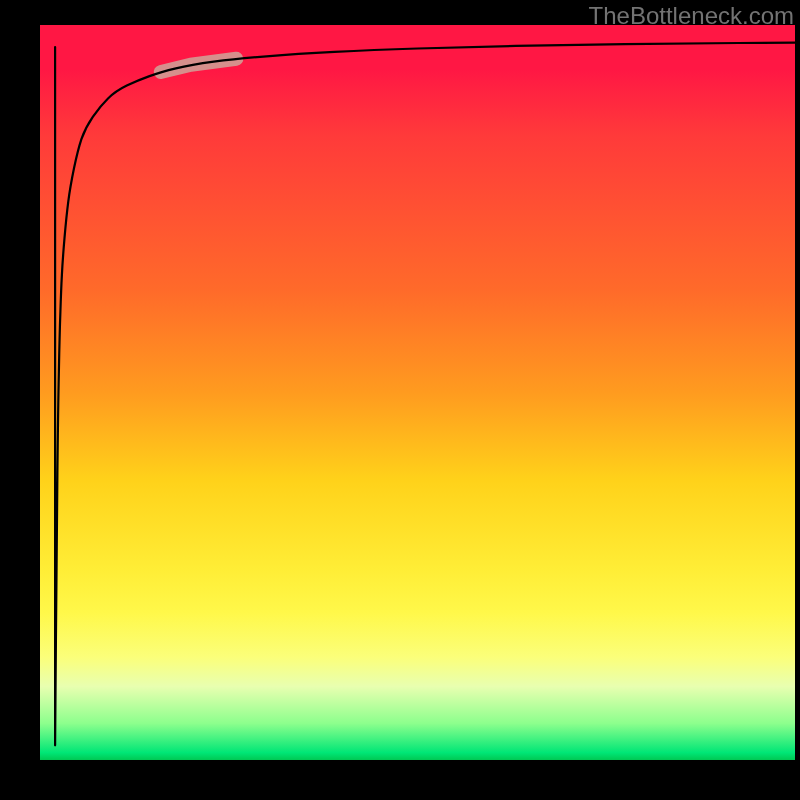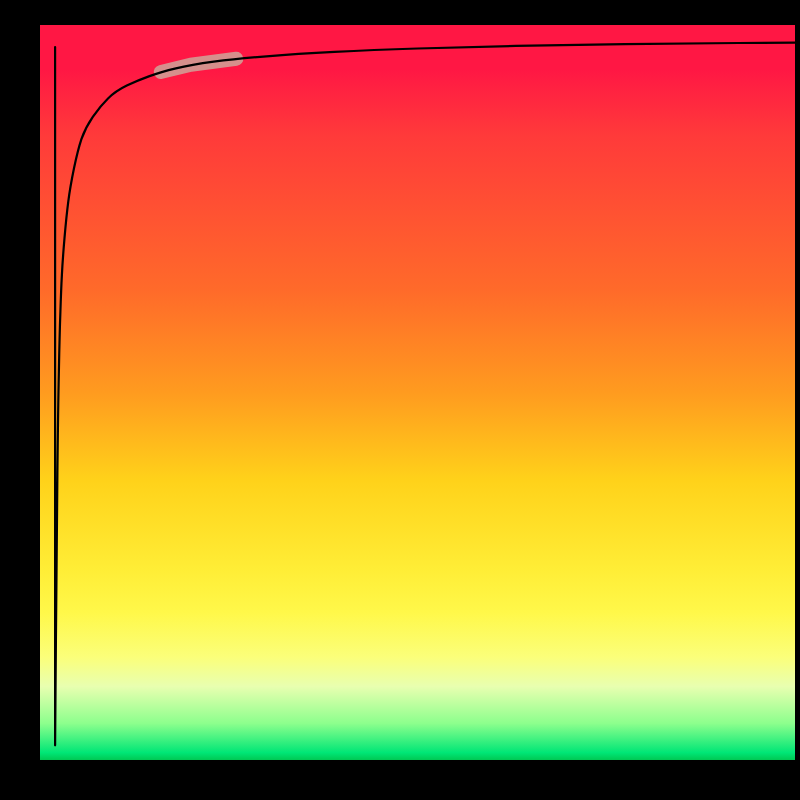--- a/index.html
+++ b/index.html
@@ -82,14 +82,15 @@
   <div class="plot-area">
 
     <svg class="curve" viewBox="0 0 755 735" preserveAspectRatio="none">
 
       <path id="hl-path" class="highlight-seg" d="M 120.8 47.0 L 151.0 39.7 L 196.3 33.8 "></path>
       <path id="main-path" class="main-curve" d="M 15.1 22.1 L 15.1 720.3 L 15.1 720.3 Q 15.1 720.3 15.9 617.4 Q 16.6 514.5 17.4 448.4 Q 18.1 382.2 18.9 345.4 Q 19.6 308.7 20.4 286.7 Q 21.1 264.6 21.9 249.9 Q 22.6 235.2 24.5 213.1 Q 26.4 191.1 28.3 176.4 Q 30.2 161.7 34.0 143.3 Q 37.8 125.0 41.5 113.9 Q 45.3 102.9 52.8 91.9 Q 60.4 80.9 68.0 73.5 Q 75.5 66.1 86.8 60.6 Q 98.2 55.1 109.5 51.1 Q 120.8 47.0 135.9 43.4 Q 151.0 39.7 173.7 36.7 Q 196.3 33.8 226.5 31.3 Q 256.7 28.7 294.5 26.8 Q 332.2 25.0 377.5 23.5 Q 422.8 22.1 475.7 20.9 Q 528.5 19.8 585.1 19.1 Q 641.8 18.4 698.4 18.0 L 755.0 17.6 "></path>
     </svg>
 
   </div>
 
+  <div class="watermark">TheBottleneck.com</div>
 
 </div>
 
 </body></html>

